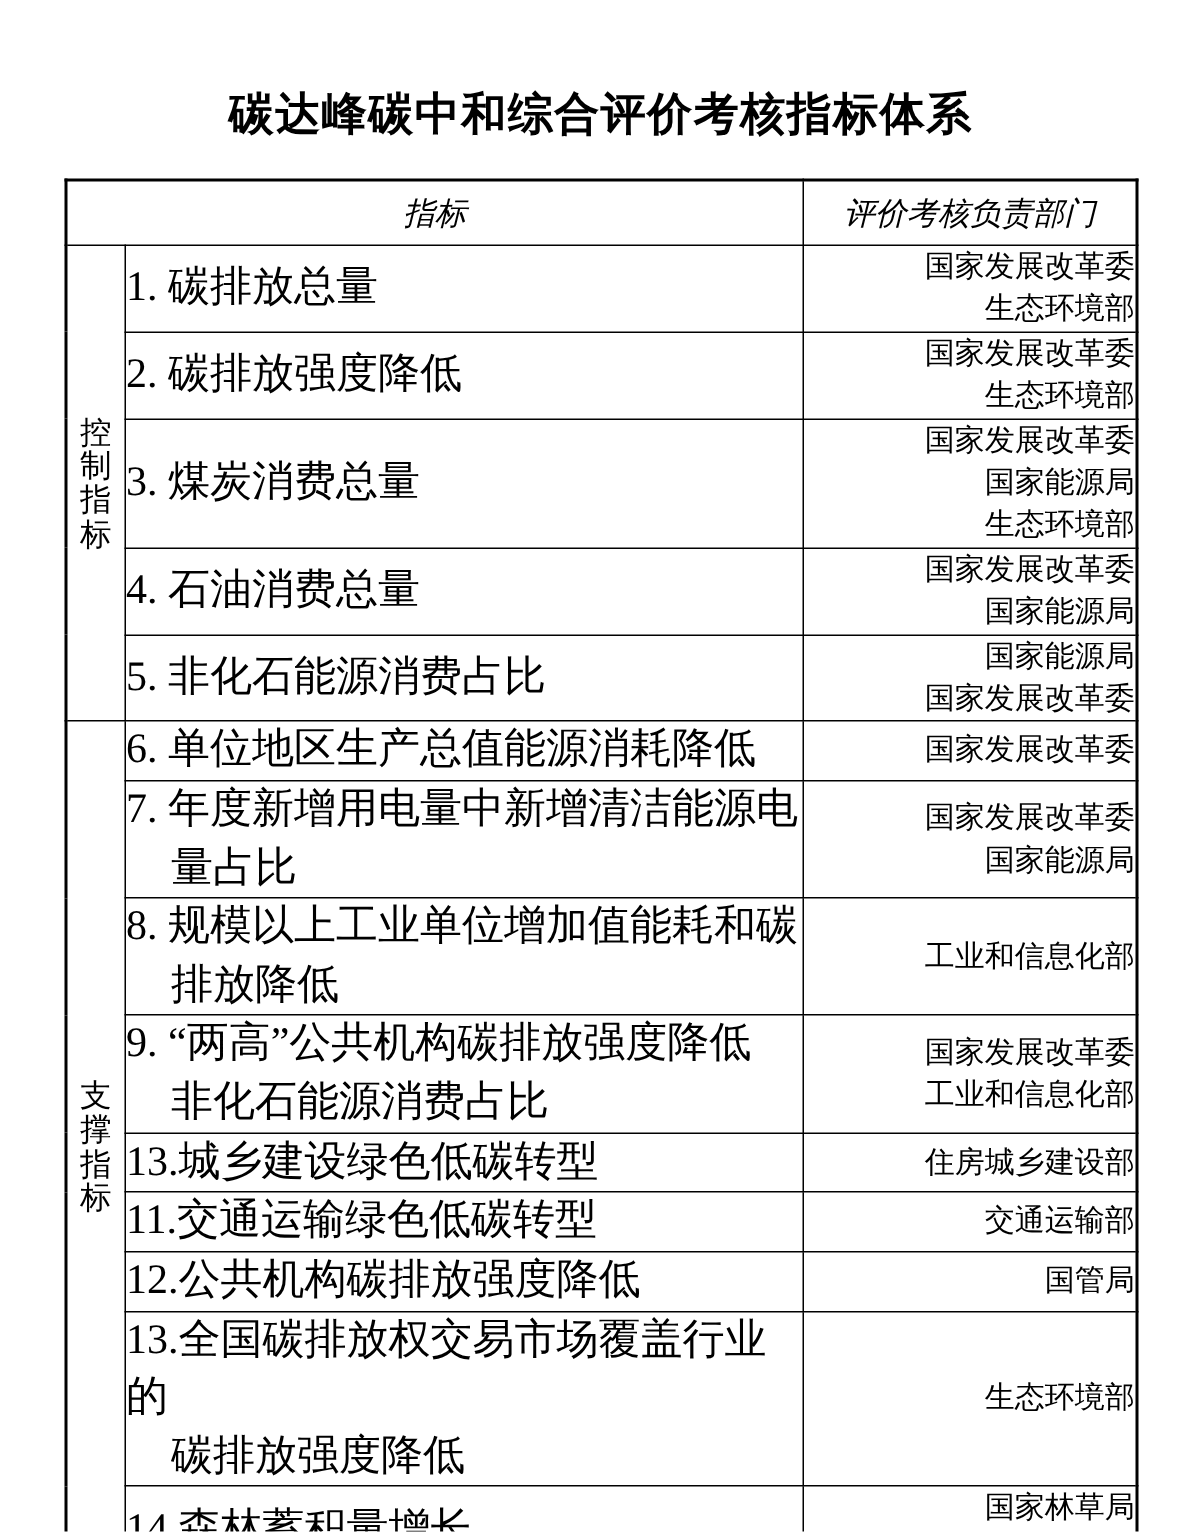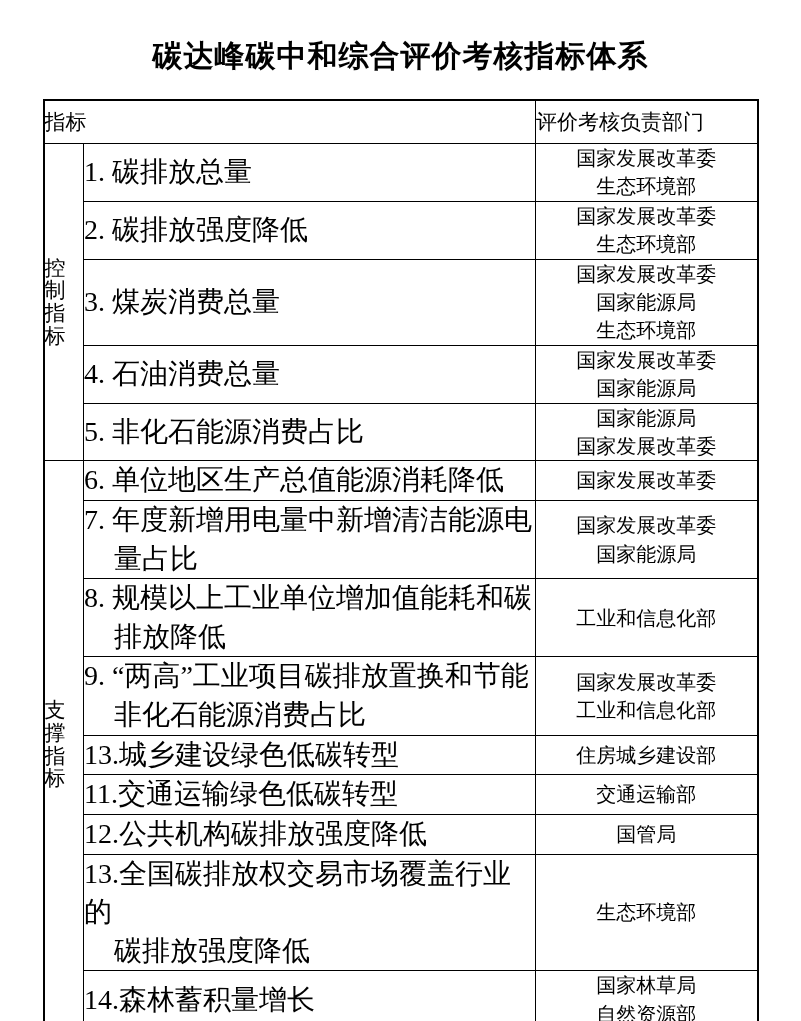--- a/index.html
+++ b/index.html
@@ -20,21 +20,21 @@
     height: 1021px;
     box-sizing: border-box;
     padding: 0;
     position: relative;
   }
   .doc-title {
     text-align: center;
     font-size: 30px;
     font-weight: bold;
     letter-spacing: 1px;
-    margin: 36px 0 22px 0;
+    margin: 56px 0 22px 0;
     font-family: "Liberation Serif", "DejaVu Serif", serif;
   }
   .table-wrap {
     width: 716px;
     margin: 0 auto;
   }
   table.matrix {
     border-collapse: collapse;
     width: 100%;
     table-layout: fixed;
@@ -45,30 +45,32 @@
     padding: 0;
     vertical-align: middle;
     font-weight: normal;
   }
   
   col.c-group { width: 40px; }
   col.c-index { width: 452px; }
   col.c-dept  { width: 222px; }
 
   .hdr {
-    text-align: left;
+    text-align: center;
     font-size: 21px;
     height: 42px;
     line-height: 42px;
     font-weight: normal;
+    font-style: italic;
   }
   .hdr-indicator { }
   .hdr-dept { }
 
   .group-cell {
+    text-align: center;
     font-size: 21px;
     line-height: 1.08;
     padding: 0 2px;
     word-break: break-all;
     font-weight: normal;
   }
   .group-cell span {
     display: inline-block;
     width: 22px;
   }
@@ -87,21 +89,21 @@
     display: inline;
   }
   .item-indent {
     display: block;
     padding-left: 30px;
   }
   .dept-cell {
     font-size: 20px;
     padding: 8px 6px 8px 10px;
     line-height: 1.42;
-    text-align: center;
+    text-align: right;
   }
   .dept-cell div {
     white-space: nowrap;
   }
 </style>
 </head>
 <body>
 
 <div class="page">
 
@@ -195,21 +197,21 @@
           <td class="item-cell">
             <span class="num">8.</span><span class="txt">规模以上工业单位增加值能耗和碳</span>
             <span class="item-indent">排放降低</span>
           </td>
           <td class="dept-cell">
             <div>工业和信息化部</div>
           </td>
         </tr>
         <tr>
           <td class="item-cell">
-            <span class="num">9.</span><span class="txt">“两高”工业项目碳排放置换和节能</span>
+            <span class="num">9.</span><span class="txt">“两高”公共机构碳排放强度降低</span>
             <span class="item-indent">非化石能源消费占比</span>
           </td>
           <td class="dept-cell">
             <div>国家发展改革委</div>
             <div>工业和信息化部</div>
           </td>
         </tr>
         <tr>
           <td class="item-cell">
             <span class="num">13.</span><span class="txt">城乡建设绿色低碳转型</span>

